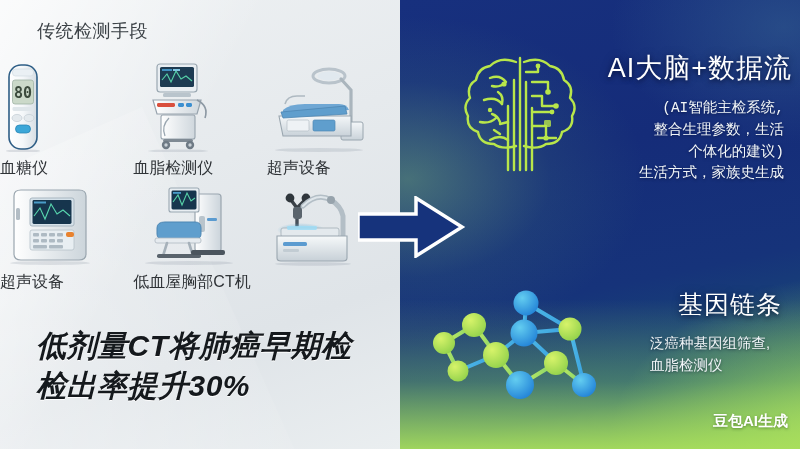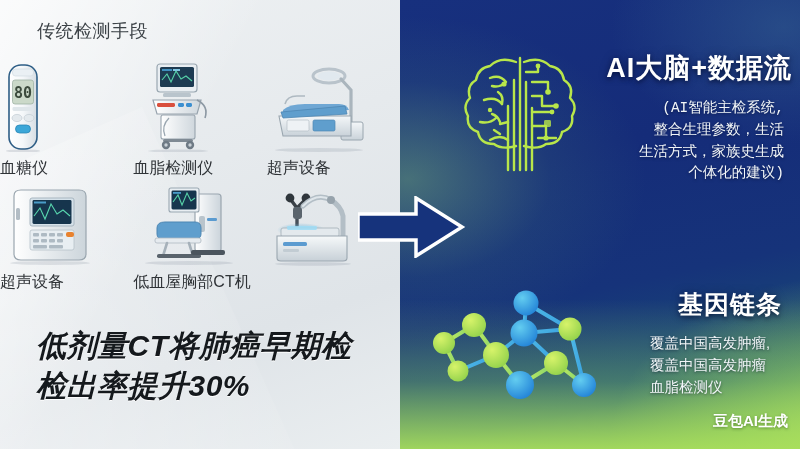--- a/index.html
+++ b/index.html
@@ -50,21 +50,21 @@
       radial-gradient(85% 52% at 2% 40%, rgba(120,180,120,.50) 0%, rgba(80,140,120,.14) 42%, rgba(20,50,110,0) 70%),
       radial-gradient(70% 42% at 96% 6%, rgba(60,110,150,.45) 0%, rgba(25,55,120,0) 62%),
       linear-gradient(168deg,#17307e 0%,#152c79 35%,#16337a 62%,#1a4f76 84%,#5d9a5c 100%);
   }
   #right-panel .glow-bot{
     position:absolute;left:0;bottom:0;width:100%;height:150px;
     background:linear-gradient(to top, rgba(170,224,92,.92), rgba(150,210,95,.35) 45%, rgba(30,70,120,0) 100%);
   }
 
   .r-title{
-    position:absolute;z-index:8;color:#fff;font-weight:bold;
+    position:absolute;z-index:8;color:#fff;font-weight:normal;
     text-shadow:0 2px 4px rgba(0,10,40,.6), 0 0 10px rgba(0,15,50,.35);
     white-space:nowrap;
   }
   #ai-title{right:8px;top:50px;font-size:27px;letter-spacing:1px;}
   #gene-title{right:18px;top:288px;font-size:25px;letter-spacing:1px;}
 
   .r-body{
     position:absolute;z-index:8;color:#f2f6f8;font-size:14.5px;line-height:1.5;
     text-shadow:0 1px 3px rgba(0,10,40,.55);
   }
@@ -319,22 +319,22 @@
           <rect x="84" y="72" width="7" height="7" rx="1.4" fill="#b8e64a" stroke="none" opacity=".8"></rect>
         </g>
       </svg>
     </div>
 
     <div class="r-title" id="ai-title">AI大脑+数据流</div>
 
     <div class="r-body" id="ai-body">
       <div>(AI智能主检系统,</div>
       <div>整合生理参数，生活</div>
+      <div>个体化的建议)</div>
       <div>生活方式，家族史生成</div>
-      <div>个体化的建议)</div>
     </div>
 
     <div id="molecule">
       <svg width="190" height="130" viewBox="0 0 190 130">
         <defs>
           <radialGradient id="nB" cx=".35" cy=".3" r=".8">
             <stop offset="0" stop-color="#63cdf0"></stop>
               <stop offset="1" stop-color="#1f7fd6"></stop>
           </radialGradient>
           <radialGradient id="nG" cx=".35" cy=".3" r=".8">
@@ -376,22 +376,21 @@
           <circle cx="138" cy="78" r="12" fill="url(#nG)"></circle>
           <circle cx="102" cy="100" r="14" fill="url(#nB)"></circle>
           <circle cx="166" cy="100" r="12" fill="url(#nB)"></circle>
         </g>
       </svg>
     </div>
 
     <div class="r-title" id="gene-title">基因链条</div>
 
     <div class="r-body" id="gene-body">
-      <div>覆盖中国高发肿瘤,</div>
-      <div>覆盖中国高发肿瘤</div>
+      <div>泛癌种基因组筛查,</div>
       <div>血脂检测仪</div>
     </div>
 
     <div id="watermark">豆包AI生成</div>
   </div>
 
   <div id="arrow">
     <svg width="108" height="62" viewBox="0 0 108 62">
       <path d="M0 18 L58 18 L58 2 L104 31 L58 60 L58 44 L0 44 Z" fill="#16337c" stroke="#ffffff" stroke-width="3.5" stroke-linejoin="miter"></path>
     </svg>

